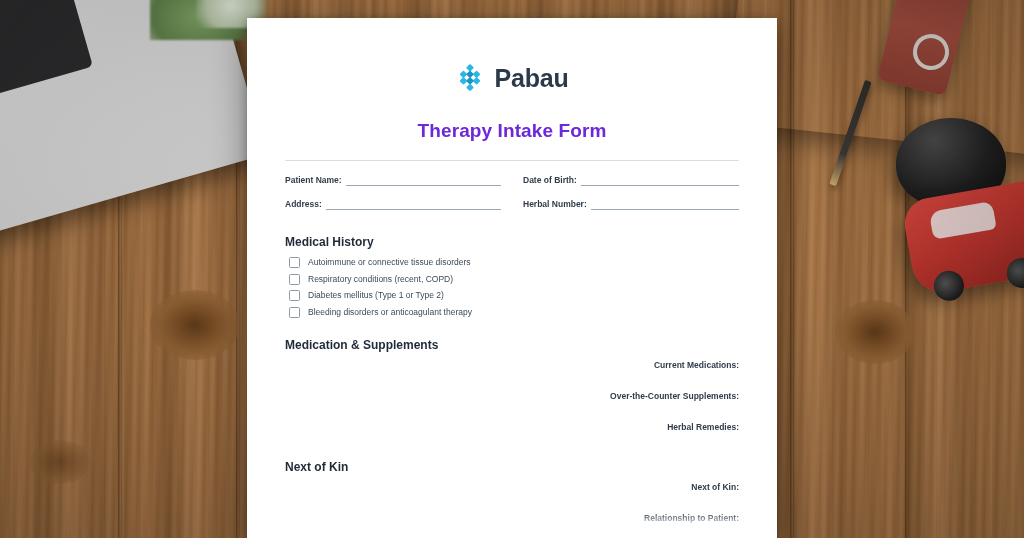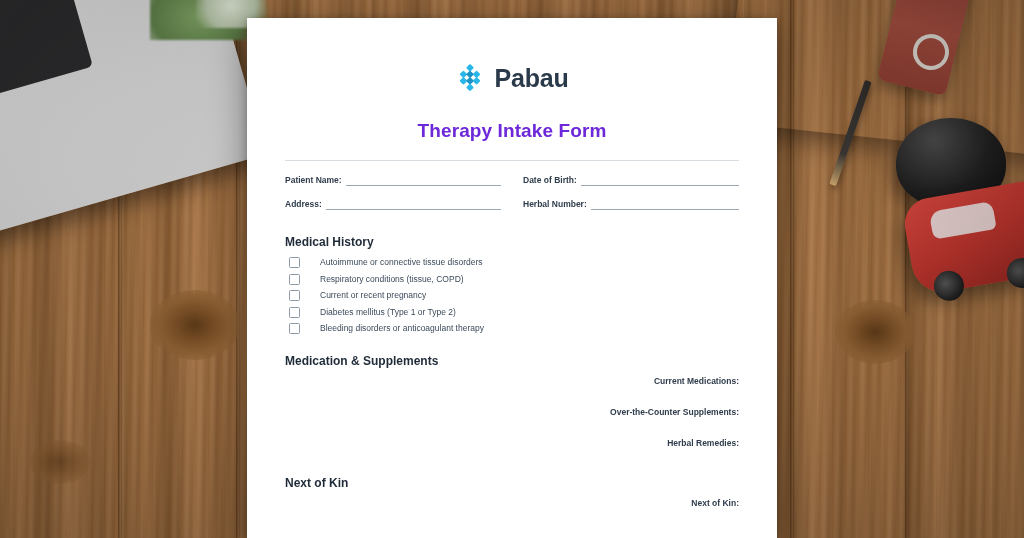--- a/index.html
+++ b/index.html
@@ -255,21 +255,21 @@
     font-weight: bold;
     color: #1f2b38;
     margin: 12px 0 8px 0;
   }
   .section-title.spaced { margin-top: 20px; }
 
   .check-list { margin: 0; padding: 0; list-style: none; }
   .check-item {
     display: flex;
     align-items: center;
-    gap: 20px;
+    gap: 8px;
     margin-bottom: 5.5px;
     padding-left: 4px;
   }
   .checkbox {
     width: 9px;
     height: 9px;
     border: 1px solid #8d9aa8;
     border-radius: 1.5px;
     background: #fff;
     flex: none;
@@ -388,25 +388,21 @@
       </div>
 
       <div class="section-title">Medical History</div>
       <ul class="check-list">
         <li class="check-item">
           <span class="checkbox"></span>
           <span class="check-label">Autoimmune or connective tissue disorders</span>
         </li>
         <li class="check-item">
           <span class="checkbox"></span>
-          <span class="check-label">Respiratory conditions (tissue, COPD)</span>
-        </li>
-        <li class="check-item">
-          <span class="checkbox"></span>
-          <span class="check-label">Current or recent pregnancy</span>
+          <span class="check-label">Respiratory conditions (recent, COPD)</span>
         </li>
         <li class="check-item">
           <span class="checkbox"></span>
           <span class="check-label">Diabetes mellitus (Type 1 or Type 2)</span>
         </li>
         <li class="check-item">
           <span class="checkbox"></span>
           <span class="check-label">Bleeding disorders or anticoagulant therapy</span>
         </li>
       </ul>

